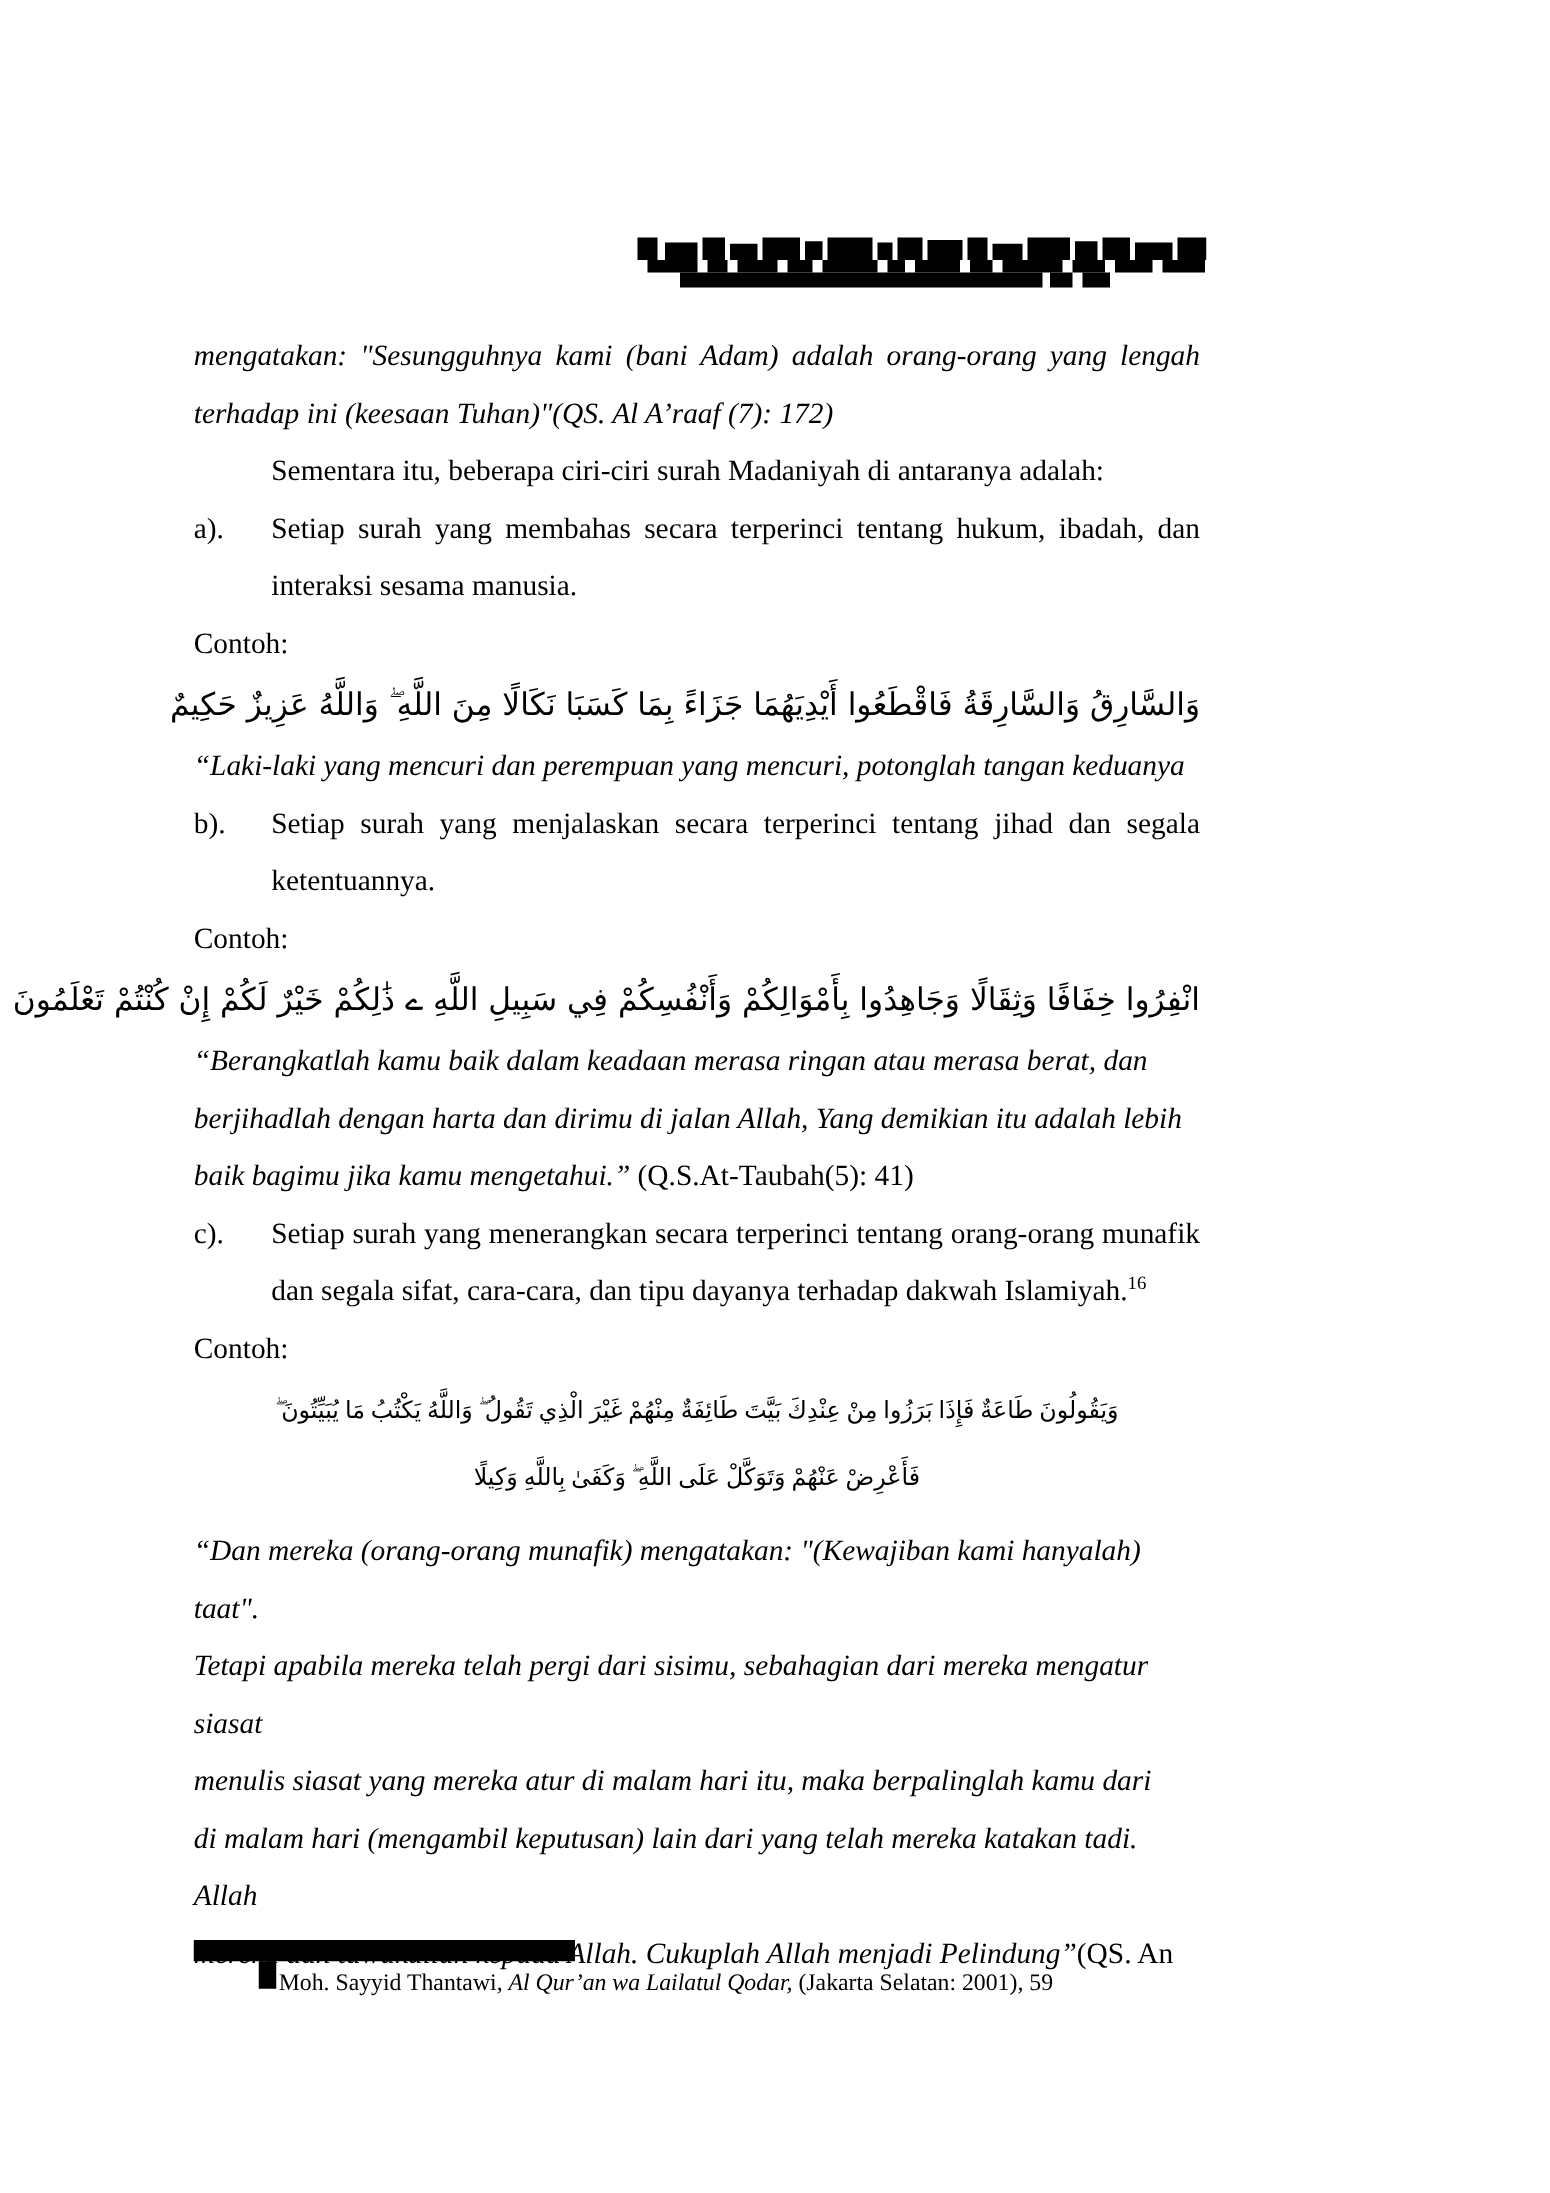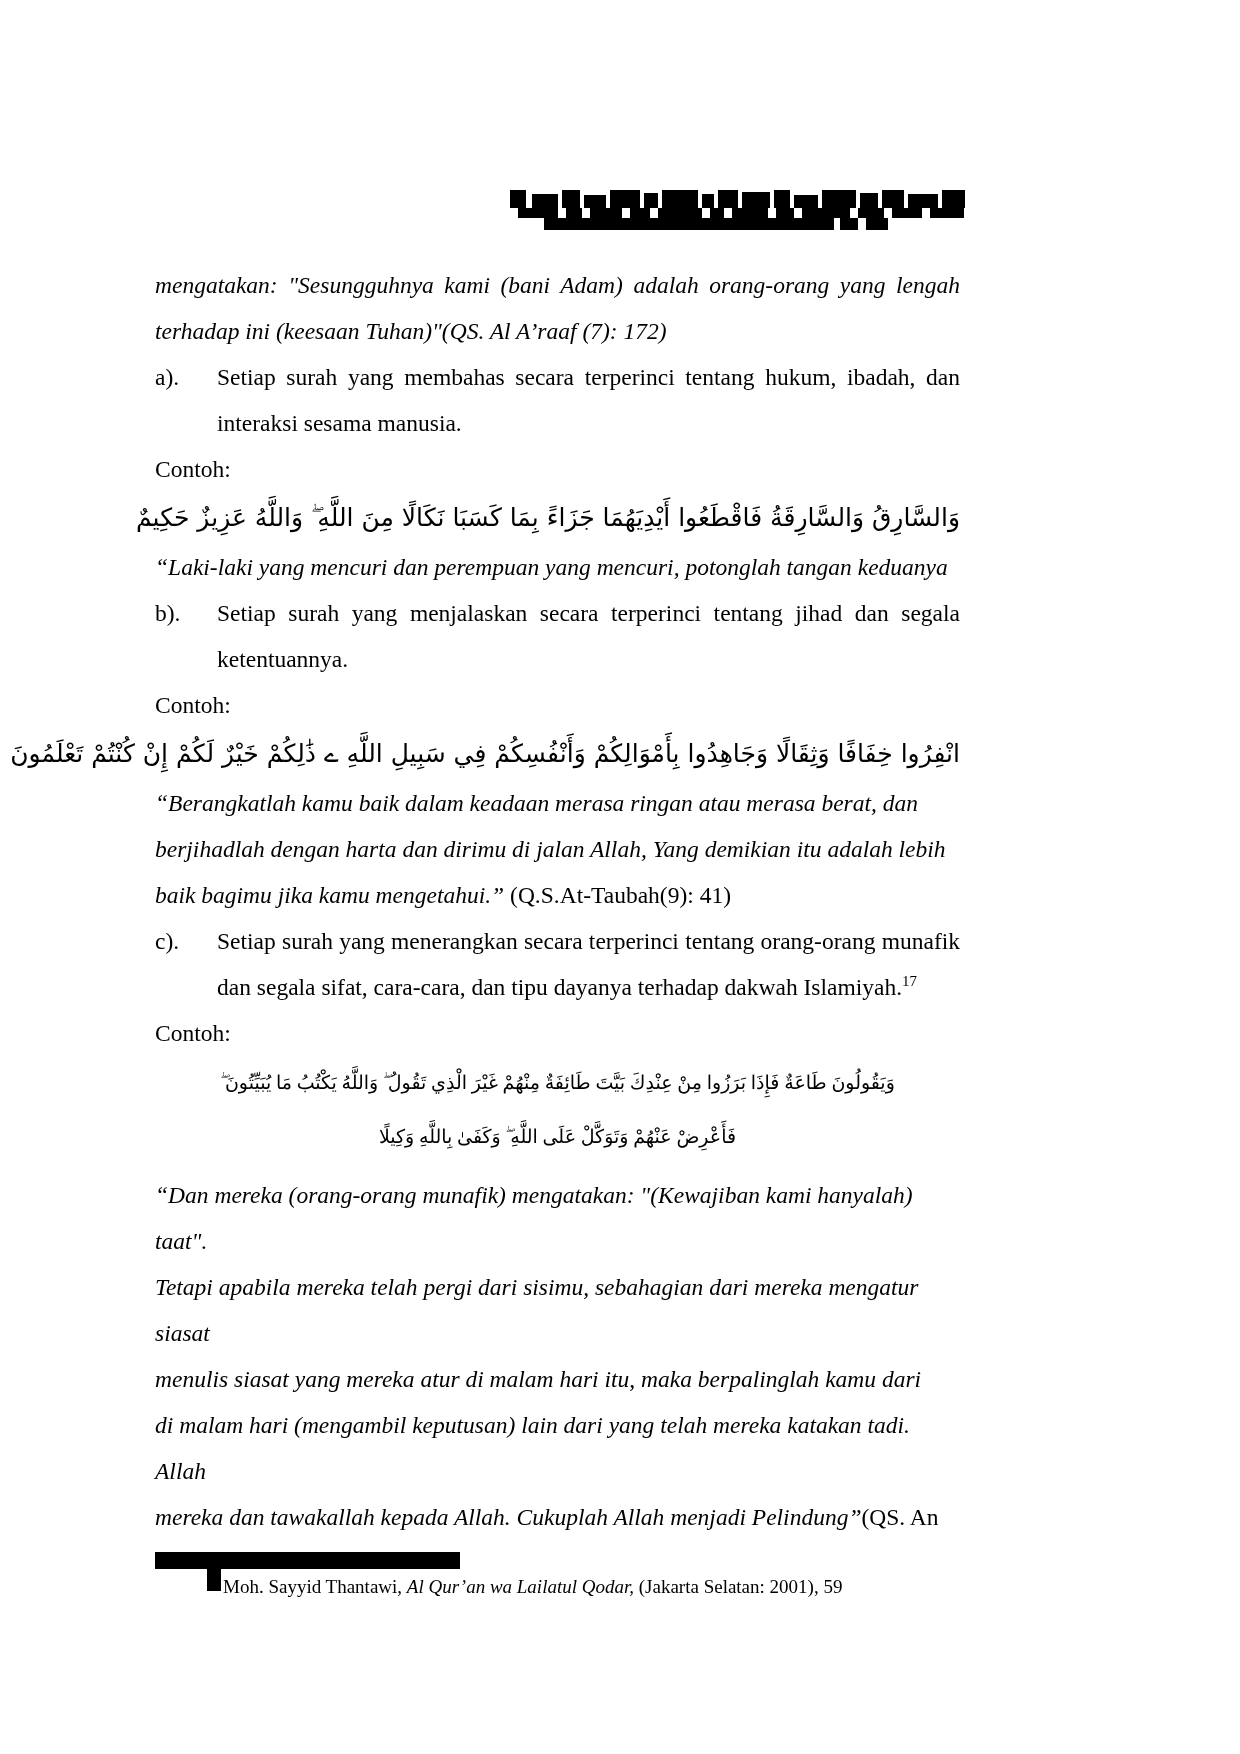--- a/index.html
+++ b/index.html
@@ -246,20 +246,21 @@
       <span class="bar rh-c1"></span>
       <span class="bar rh-c2"></span>
       <span class="bar rh-c3"></span>
     </div>
   </div>
 
   <div class="body-col">
 
     <p class="txt ital justify">mengatakan: "Sesungguhnya kami (bani Adam) adalah orang-orang yang lengah terhadap ini (keesaan Tuhan)"(QS. Al A’raaf (7): 172)</p>
 
+    <p class="txt roman indent-first">Sementara itu, beberapa ciri-ciri surah Madaniyah di antaranya adalah:</p>
 
     <div class="list-row">
       <span class="list-marker">a).</span>
       <span class="list-body">Setiap surah yang membahas secara terperinci tentang hukum, ibadah, dan interaksi sesama manusia.</span>
     </div>
 
     <p class="contoh">Contoh:</p>
 
     <p class="arabic">وَالسَّارِقُ وَالسَّارِقَةُ فَاقْطَعُوا أَيْدِيَهُمَا جَزَاءً بِمَا كَسَبَا نَكَالًا مِنَ اللَّهِ ۖ وَاللَّهُ عَزِيزٌ حَكِيمٌ</p>
 
@@ -269,25 +270,25 @@
       <span class="list-marker">b).</span>
       <span class="list-body">Setiap surah yang menjalaskan secara terperinci tentang jihad dan segala ketentuannya.</span>
     </div>
 
     <p class="contoh">Contoh:</p>
 
     <p class="arabic">انْفِرُوا خِفَافًا وَثِقَالًا وَجَاهِدُوا بِأَمْوَالِكُمْ وَأَنْفُسِكُمْ فِي سَبِيلِ اللَّهِ ے ذَٰلِكُمْ خَيْرٌ لَكُمْ إِنْ كُنْتُمْ تَعْلَمُونَ</p>
 
     <p class="trans-left">“Berangkatlah kamu baik dalam keadaan merasa ringan atau merasa berat, dan</p>
     <p class="trans-left">berjihadlah dengan harta dan dirimu di jalan Allah, Yang demikian itu adalah lebih</p>
-    <p class="trans-left"><span>baik bagimu jika kamu mengetahui.”</span> <span class="roman">(Q.S.At-Taubah(9): 41)</span></p>
+    <p class="trans-left"><span>baik bagimu jika kamu mengetahui.”</span> <span class="roman">(Q.S.At-Taubah(5): 41)</span></p>
 
     <div class="list-row">
       <span class="list-marker">c).</span>
-      <span class="list-body"><span>Setiap surah yang menerangkan secara terperinci tentang orang-orang munafik dan segala sifat, cara-cara, dan tipu dayanya terhadap dakwah Islamiyah.</span><sup class="fn">17</sup></span>
+      <span class="list-body"><span>Setiap surah yang menerangkan secara terperinci tentang orang-orang munafik dan segala sifat, cara-cara, dan tipu dayanya terhadap dakwah Islamiyah.</span><sup class="fn">16</sup></span>
     </div>
 
     <p class="contoh">Contoh:</p>
 
     <p class="arabic-wrap">وَيَقُولُونَ طَاعَةٌ فَإِذَا بَرَزُوا مِنْ عِنْدِكَ بَيَّتَ طَائِفَةٌ مِنْهُمْ غَيْرَ الْذِي تَقُولُ ۖ وَاللَّهُ يَكْتُبُ مَا يُبَيِّتُونَ ۖ</p>
     <p class="arabic-wrap">فَأَعْرِضْ عَنْهُمْ وَتَوَكَّلْ عَلَى اللَّهِ ۖ وَكَفَىٰ بِاللَّهِ وَكِيلًا</p>
 
     <div class="spacer-sm"></div>
 
     <p class="trans-left">“Dan mereka (orang-orang munafik) mengatakan: "(Kewajiban kami hanyalah) taat".</p>

